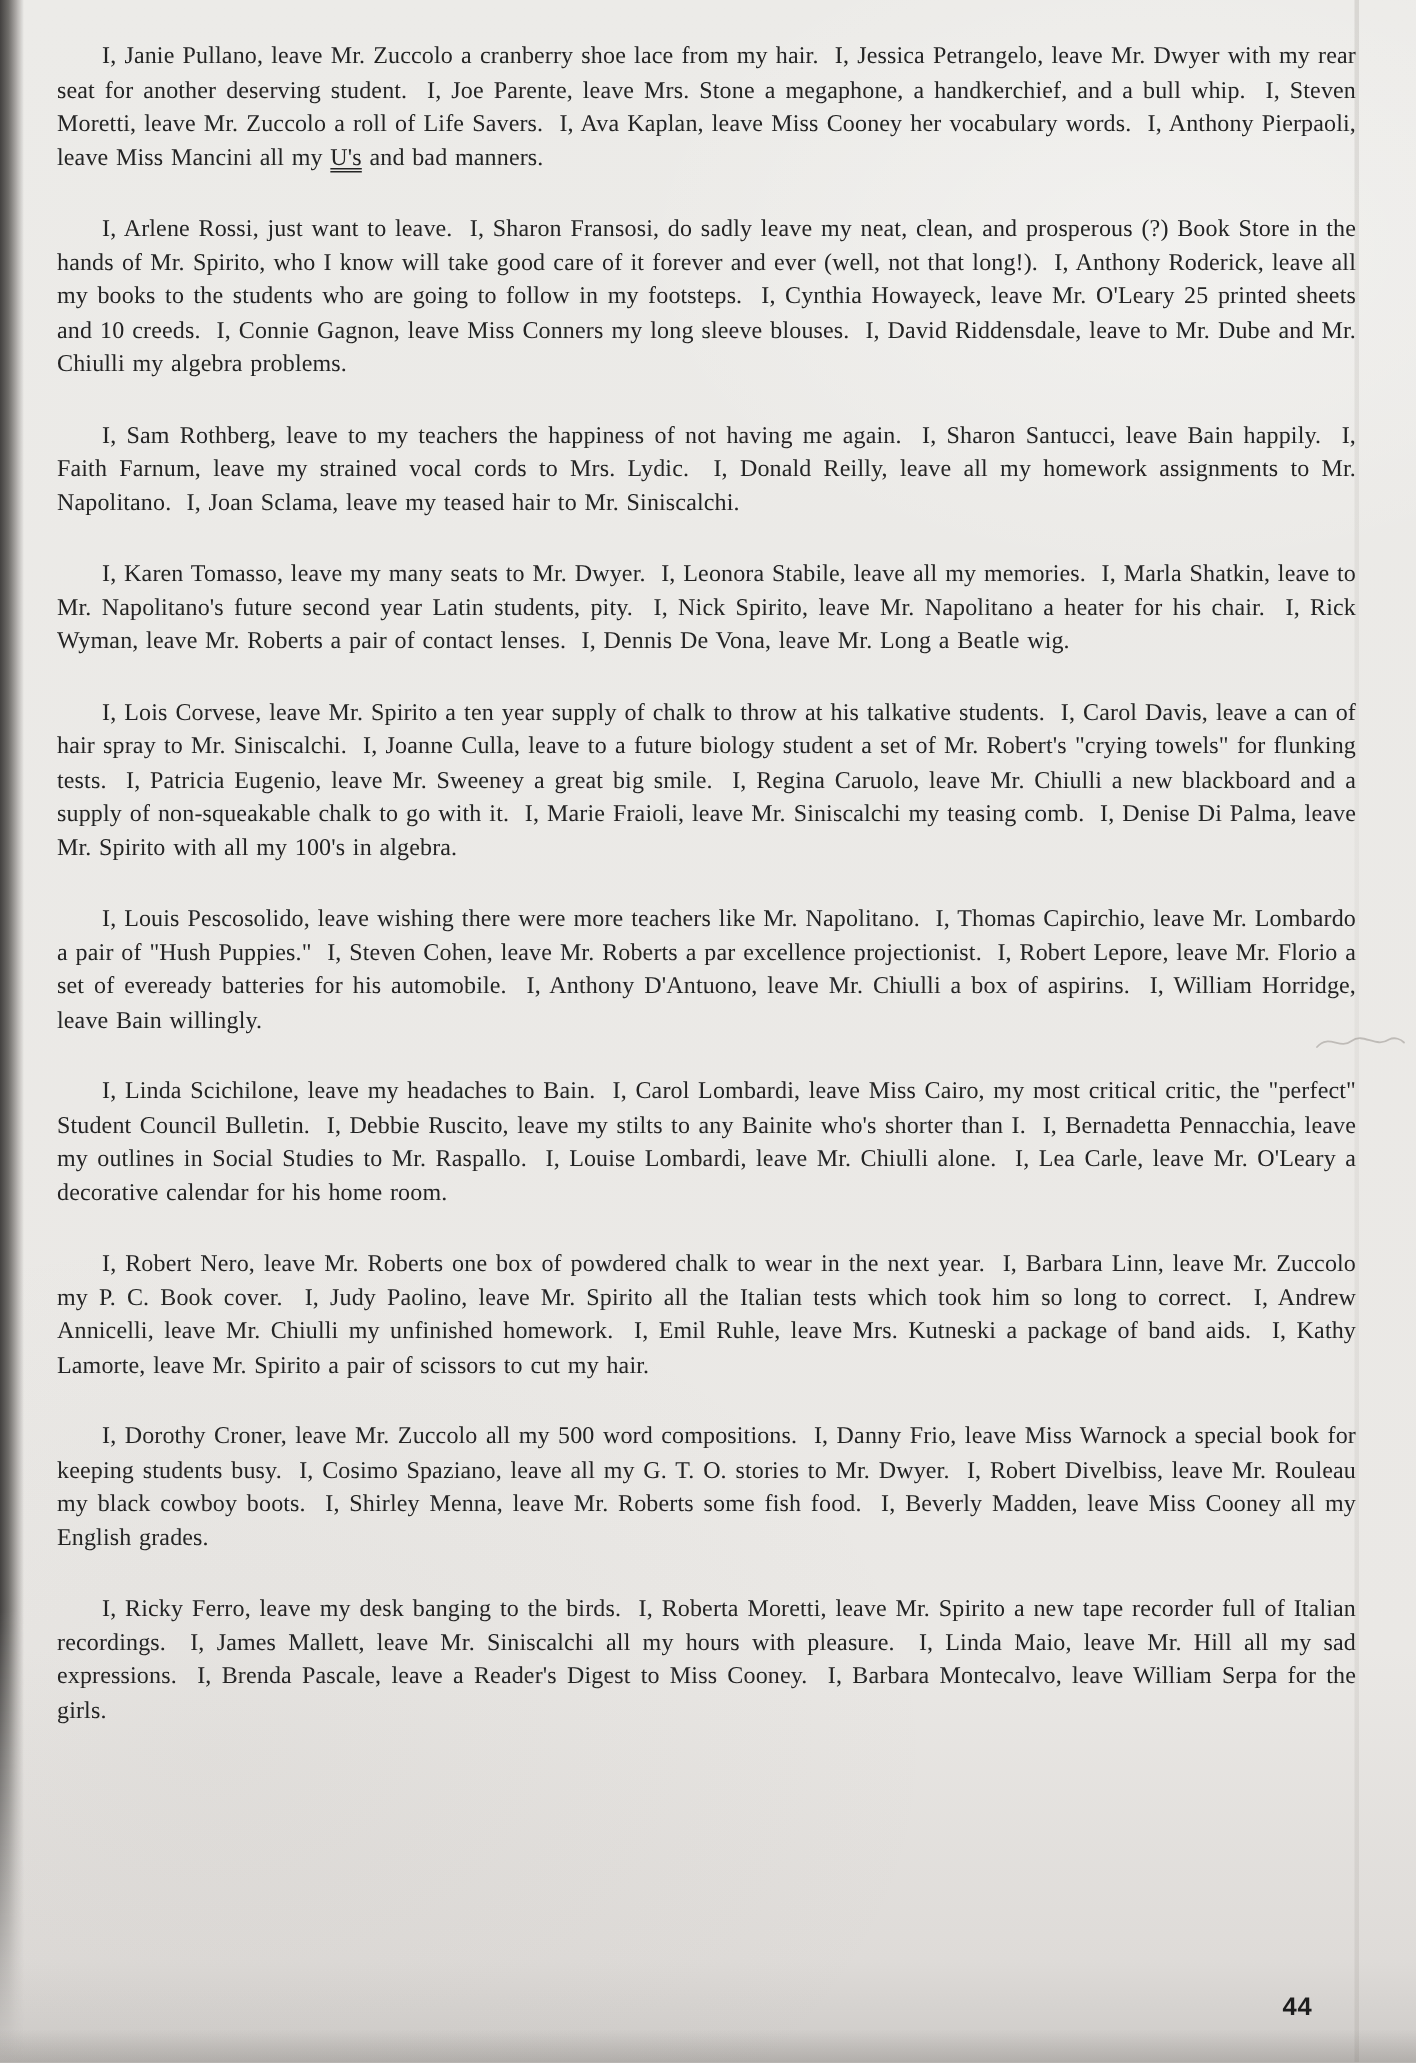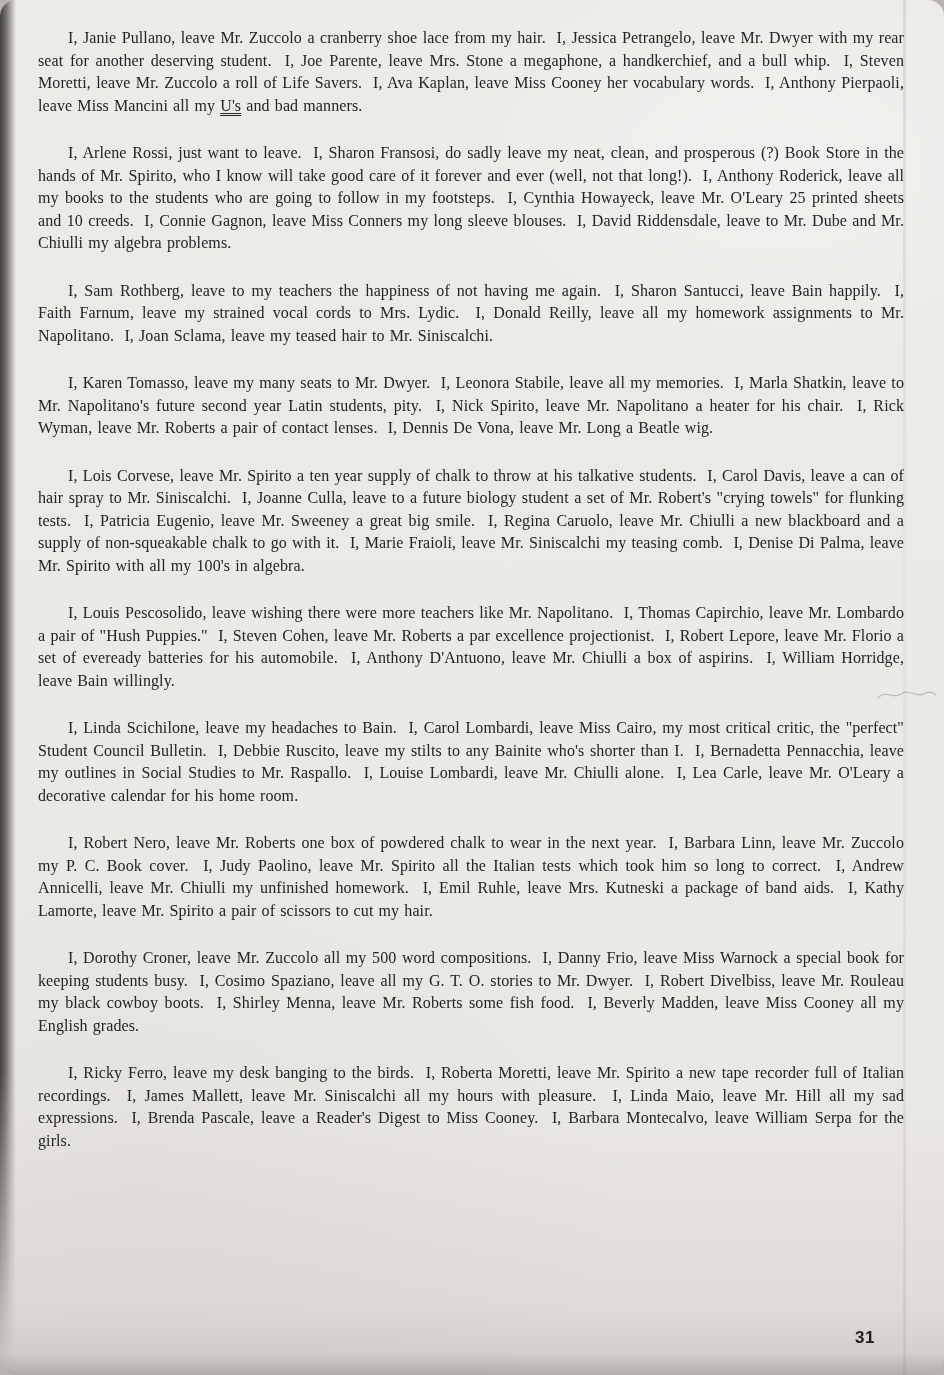--- a/index.html
+++ b/index.html
@@ -9,21 +9,20 @@
     font-family: "Liberation Serif", "DejaVu Serif", serif;
   }
   .scan {
     position: relative;
     width: 944px; height: 1375px;
     overflow: hidden;
     background:
       radial-gradient(ellipse 520px 320px at 82% 12%, rgba(255,255,255,0.30), rgba(255,255,255,0) 70%),
       radial-gradient(ellipse 700px 500px at 15% 85%, rgba(120,115,110,0.05), rgba(120,115,110,0) 70%),
       linear-gradient(180deg, #ecebe8 0%, #eae8e5 80%, #dedbd8 95%, #ccc9c6 100%);
-    border-radius: 16px;
   }
   .edge-left {
     position: absolute; left: 0; top: 0; width: 16px; height: 100%;
     background: linear-gradient(90deg, #434140 0%, #6f6d6a 35%, #a8a5a2 65%, rgba(234,232,229,0) 100%);
     -webkit-mask-image: linear-gradient(180deg, #000 0%, #000 78%, rgba(0,0,0,0.25) 95%, transparent 100%);
             mask-image: linear-gradient(180deg, #000 0%, #000 78%, rgba(0,0,0,0.25) 95%, transparent 100%);
   }
   .crease {
     position: absolute; left: 903px; top: 0; width: 3px; height: 100%;
     background: linear-gradient(180deg, rgba(125,118,110,0.18), rgba(125,118,110,0.06) 40%, rgba(125,118,110,0.14));
@@ -67,14 +66,14 @@
       <p class="para"><span>I, Arlene Rossi, just want to leave.&nbsp; I, Sharon Fransosi, do sadly leave my neat, clean, and prosperous (?) Book Store in the hands of Mr. Spirito, who I know will take good care of it forever and ever (well, not that long!).&nbsp; I, Anthony Roderick, leave all my books to the students who are going to follow in my footsteps.&nbsp; I, Cynthia Howayeck, leave Mr. O'Leary 25 printed sheets and 10 creeds.&nbsp; I, Connie Gagnon, leave Miss Conners my long sleeve blouses.&nbsp; I, David Riddensdale, leave to Mr. Dube and Mr. Chiulli my algebra problems.</span></p>
       <p class="para"><span>I, Sam Rothberg, leave to my teachers the happiness of not having me again.&nbsp; I, Sharon Santucci, leave Bain happily.&nbsp; I, Faith Farnum, leave my strained vocal cords to Mrs. Lydic.&nbsp; I, Donald Reilly, leave all my homework assignments to Mr. Napolitano.&nbsp; I, Joan Sclama, leave my teased hair to Mr. Siniscalchi.</span></p>
       <p class="para"><span>I, Karen Tomasso, leave my many seats to Mr. Dwyer.&nbsp; I, Leonora Stabile, leave all my memories.&nbsp; I, Marla Shatkin, leave to Mr. Napolitano's future second year Latin students, pity.&nbsp; I, Nick Spirito, leave Mr. Napolitano a heater for his chair.&nbsp; I, Rick Wyman, leave Mr. Roberts a pair of contact lenses.&nbsp; I, Dennis De Vona, leave Mr. Long a Beatle wig.</span></p>
       <p class="para"><span>I, Lois Corvese, leave Mr. Spirito a ten year supply of chalk to throw at his talkative students.&nbsp; I, Carol Davis, leave a can of hair spray to Mr. Siniscalchi.&nbsp; I, Joanne Culla, leave to a future biology student a set of Mr. Robert's "crying towels" for flunking tests.&nbsp; I, Patricia Eugenio, leave Mr. Sweeney a great big smile.&nbsp; I, Regina Caruolo, leave Mr. Chiulli a new blackboard and a supply of non-squeakable chalk to go with it.&nbsp; I, Marie Fraioli, leave Mr. Siniscalchi my teasing comb.&nbsp; I, Denise Di Palma, leave Mr. Spirito with all my 100's in algebra.</span></p>
       <p class="para"><span>I, Louis Pescosolido, leave wishing there were more teachers like Mr. Napolitano.&nbsp; I, Thomas Capirchio, leave Mr. Lombardo a pair of "Hush Puppies."&nbsp; I, Steven Cohen, leave Mr. Roberts a </span><span class="u-single">par excellence</span><span> projectionist.&nbsp; I, Robert Lepore, leave Mr. Florio a set of eveready batteries for his automobile.&nbsp; I, Anthony D'Antuono, leave Mr. Chiulli a box of aspirins.&nbsp; I, William Horridge, leave Bain willingly.</span></p>
       <p class="para"><span>I, Linda Scichilone, leave my headaches to Bain.&nbsp; I, Carol Lombardi, leave Miss Cairo, my most critical critic, the "perfect" </span><span class="u-single">Student Council Bulletin</span><span>.&nbsp; I, Debbie Ruscito, leave my stilts to any Bainite who's shorter than I.&nbsp; I, Bernadetta Pennacchia, leave my outlines in Social Studies to Mr. Raspallo.&nbsp; I, Louise Lombardi, leave Mr. Chiulli alone.&nbsp; I, Lea Carle, leave Mr. O'Leary a decorative calendar for his home room.</span></p>
       <p class="para"><span>I, Robert Nero, leave Mr. Roberts one box of powdered chalk to wear in the next year.&nbsp; I, Barbara Linn, leave Mr. Zuccolo my P. C. Book cover.&nbsp; I, Judy Paolino, leave Mr. Spirito all the Italian tests which took him so long to correct.&nbsp; I, Andrew Annicelli, leave Mr. Chiulli my unfinished homework.&nbsp; I, Emil Ruhle, leave Mrs. Kutneski a package of band aids.&nbsp; I, Kathy Lamorte, leave Mr. Spirito a pair of scissors to cut my hair.</span></p>
       <p class="para"><span>I, Dorothy Croner, leave Mr. Zuccolo all my 500 word compositions.&nbsp; I, Danny Frio, leave Miss Warnock a special book for keeping students busy.&nbsp; I, Cosimo Spaziano, leave all my G. T. O. stories to Mr. Dwyer.&nbsp; I, Robert Divelbiss, leave Mr. Rouleau my black cowboy boots.&nbsp; I, Shirley Menna, leave Mr. Roberts some fish food.&nbsp; I, Beverly Madden, leave Miss Cooney all my English grades.</span></p>
       <p class="para"><span>I, Ricky Ferro, leave my desk banging to the birds.&nbsp; I, Roberta Moretti, leave Mr. Spirito a new tape recorder full of Italian recordings.&nbsp; I, James Mallett, leave Mr. Siniscalchi all my hours with pleasure.&nbsp; I, Linda Maio, leave Mr. Hill all my sad expressions.&nbsp; I, Brenda Pascale, leave a </span><span class="u-single">Reader's Digest</span><span> to Miss Cooney.&nbsp; I, Barbara Montecalvo, leave William Serpa for the girls.</span></p>
     </div>
-  <div class="page-number">31</div>
+  <div class="page-number">44</div>
 </div>
 
 </body></html>

